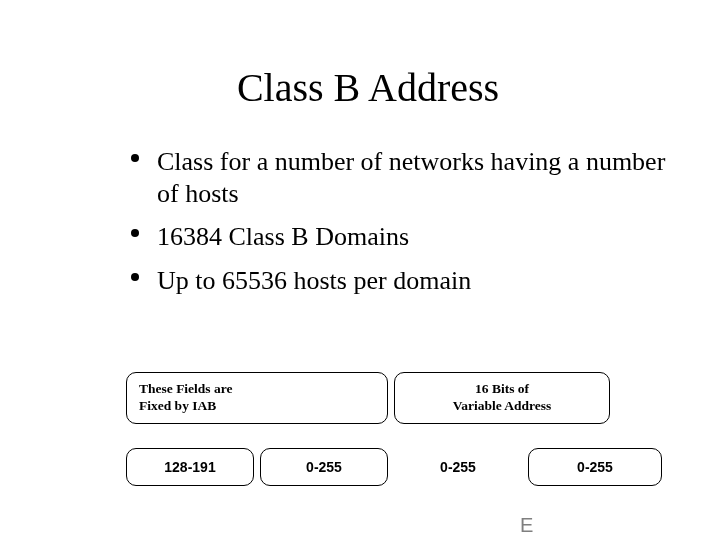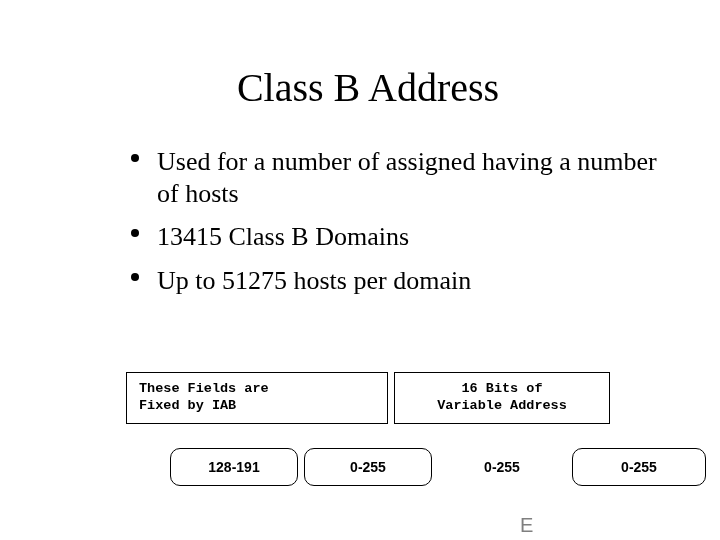--- a/index.html
+++ b/index.html
@@ -3,42 +3,42 @@
 <meta charset="utf-8">
 <style>
   * { box-sizing: border-box; margin: 0; padding: 4px; }
   html, body { width: 720px; height: 540px; background: #fff; font-family: "Times New Roman", Times, serif; color: #000; }
   .slide { position: relative; width: 720px; height: 540px; }
   .title { position: absolute; top: 52px; left: 0; width: 100%; text-align: center; font-size: 40px; font-weight: 400; }
   .bullets { position: absolute; top: 130px; left: 115px; width: 560px; font-size: 26px; line-height: 1.22; }
   .bullets li { list-style: none; position: relative; padding-left: 30px; margin-bottom: 4px; }
   .bullets li::before { content: ""; position: absolute; left: 4px; top: 12px; width: 8px; height: 8px; background: #000; border-radius: 50%; }
   .labels { position: absolute; top: 364px; left: 118px; width: 532px; height: 58px; }
-  .label-box { position: absolute; border: 1px solid #000; border-radius: 0; font-family: Liberation Mono, monospace; font-size: 13.5px; font-weight: 700; padding: 8px 12px; background: #fff; line-height: 1.25; }
+  .label-box { position: absolute; border: 1px solid #000; border-radius: 10px; font-family: Liberation Serif, serif; font-size: 13.5px; font-weight: 700; padding: 8px 12px; background: #fff; line-height: 1.25; }
   .label-left { left: 0; top: 0; width: 262px; }
   .label-right { left: 268px; top: 0; width: 216px; text-align: center; }
   .octets { position: absolute; top: 440px; left: 118px; width: 536px; height: 38px; }
-  .octet { position: absolute; top: 0; height: 38px; display: flex; align-items: center; justify-content: center; font-family: Arial, Helvetica, sans-serif; font-size: 14px; font-weight: 700; margin-left: 44px; }
+  .octet { position: absolute; top: 0; height: 38px; display: flex; align-items: center; justify-content: center; font-family: Arial, Helvetica, sans-serif; font-size: 14px; font-weight: 700; }
   .octet.bordered { border: 1px solid #000; border-radius: 10px; }
   .o1 { left: 0;   width: 128px; }
   .o2 { left: 134px; width: 128px; }
   .o3 { left: 268px; width: 128px; }
   .o4 { left: 402px; width: 134px; }
   .footer-e { position: absolute; left: 508px; top: 502px; font-family: Arial, Helvetica, sans-serif; font-size: 20px; color: #7f7f7f; font-weight: 400; letter-spacing: 0.5px; }
 </style>
 </head>
 <body>
 
 <div class="slide">
   <h1 class="title">Class B Address</h1>
 
   <ul class="bullets">
-    <li>Used for a number of assigned having a number of hosts</li>
-    <li>13415 Class B Domains</li>
-    <li> Up to 51275 hosts per domain</li>
+    <li>Class for a number of networks having a number of hosts</li>
+    <li>16384 Class B Domains</li>
+    <li> Up to 65536 hosts per domain</li>
   </ul>
 
   <div class="labels">
     <div class="label-box label-left">These Fields are<br>Fixed by IAB</div>
     <div class="label-box label-right">16 Bits of<br>Variable Address</div>
   </div>
 
   <div class="octets">
     <div class="octet bordered o1">128-191</div>
     <div class="octet bordered o2">0-255</div>

